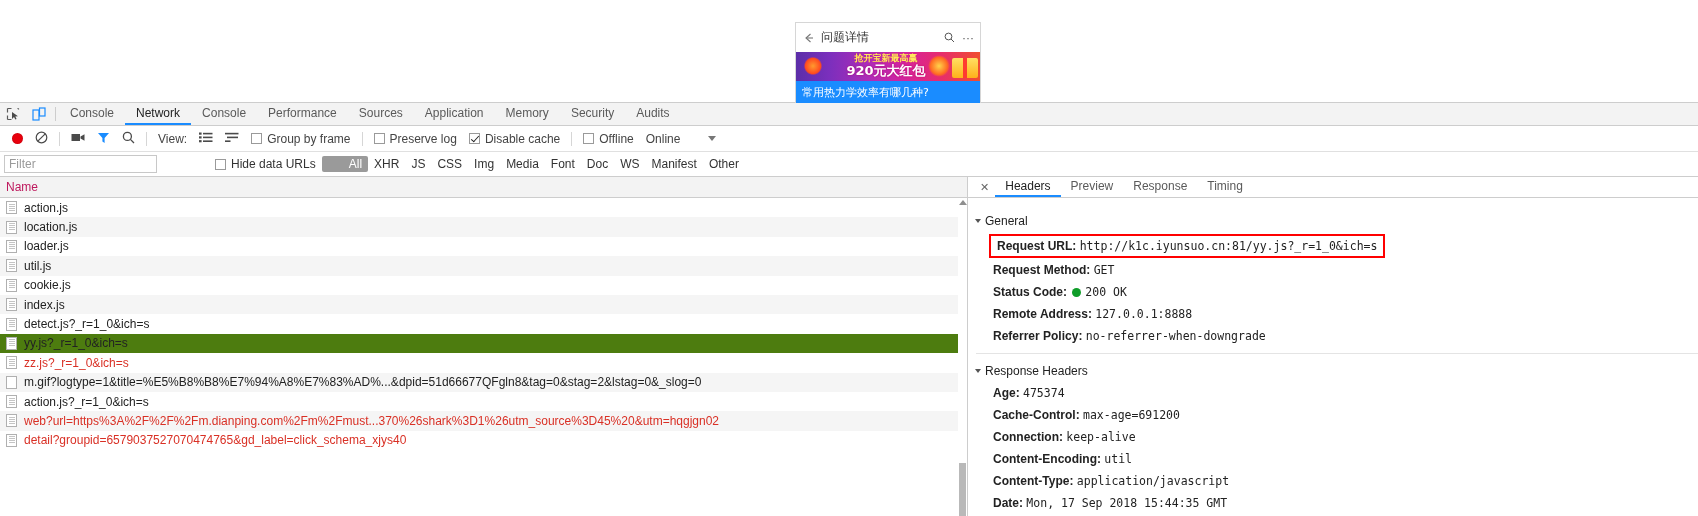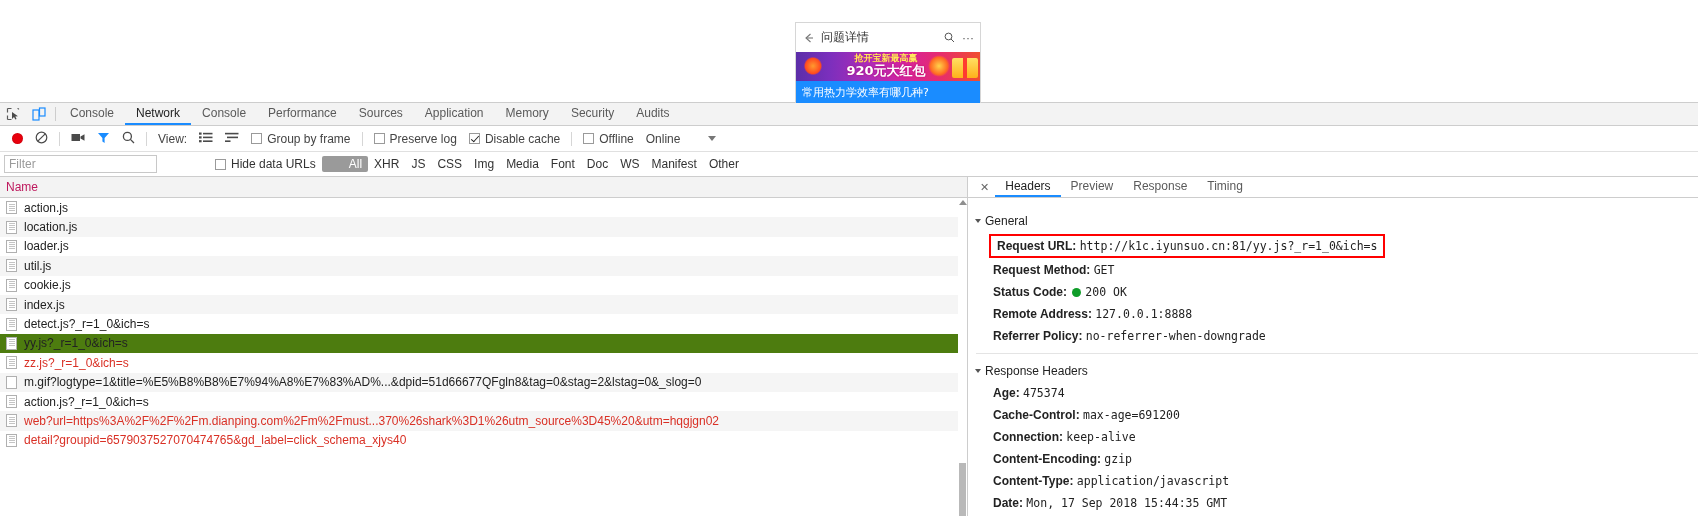--- a/index.html
+++ b/index.html
@@ -531,21 +531,21 @@
           <div class="kv">
             <span class="k">Cache-Control:</span>
             <span class="v">max-age=691200</span>
           </div>
           <div class="kv">
             <span class="k">Connection:</span>
             <span class="v">keep-alive</span>
           </div>
           <div class="kv">
             <span class="k">Content-Encoding:</span>
-            <span class="v">gzip</span>
+            <span class="v">util</span>
           </div>
           <div class="kv">
             <span class="k">Content-Type:</span>
             <span class="v">application/javascript</span>
           </div>
           <div class="kv">
             <span class="k">Date:</span>
             <span class="v">Mon, 17 Sep 2018 15:44:35 GMT</span>
           </div>
 

